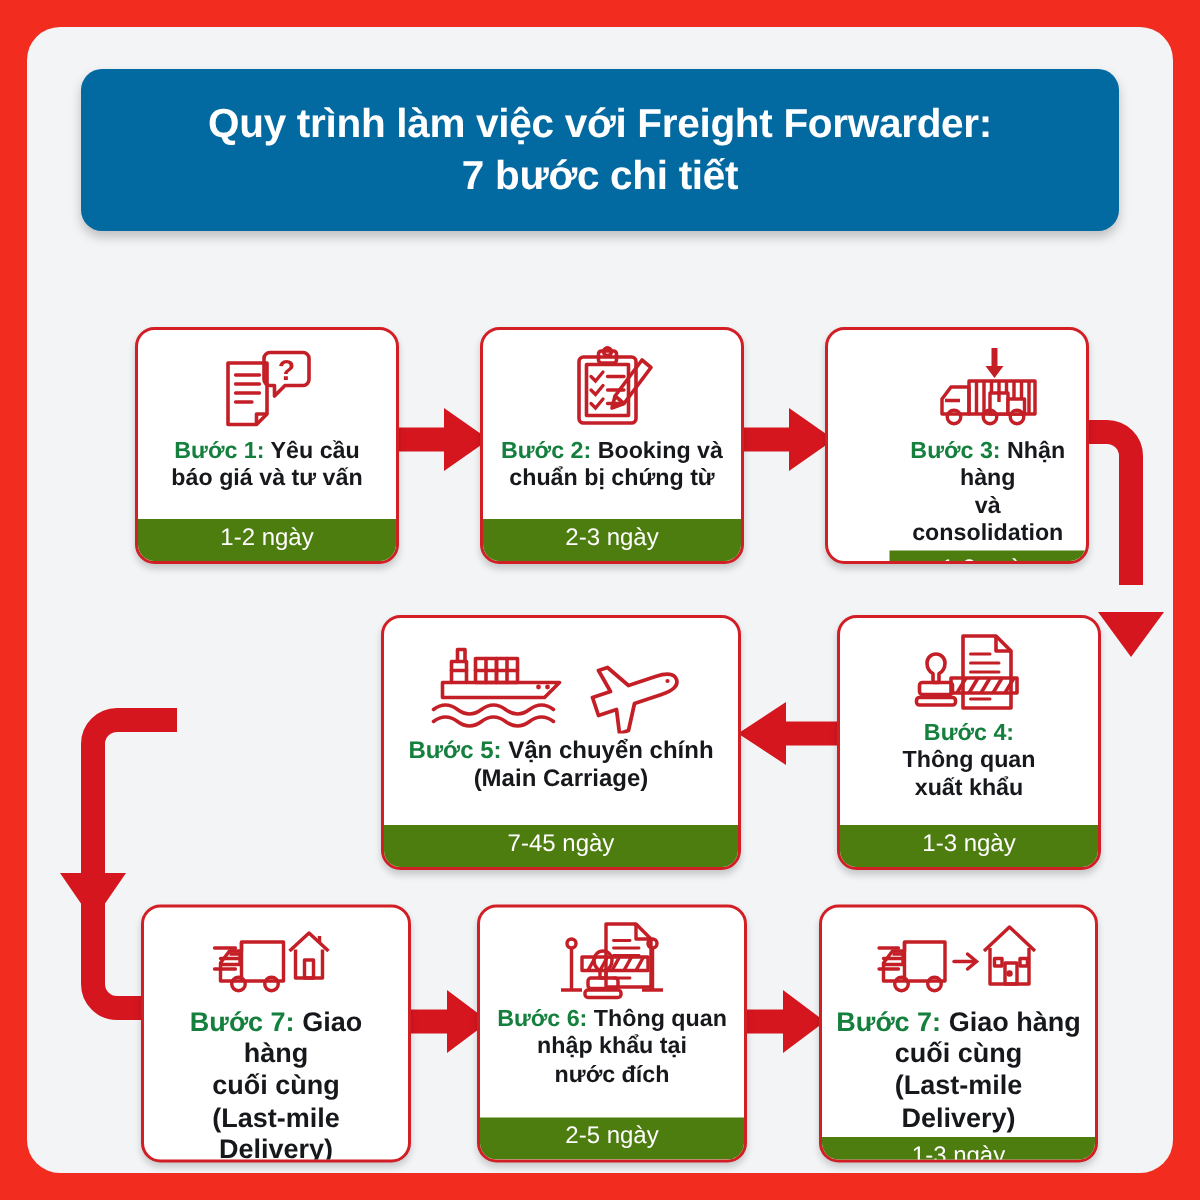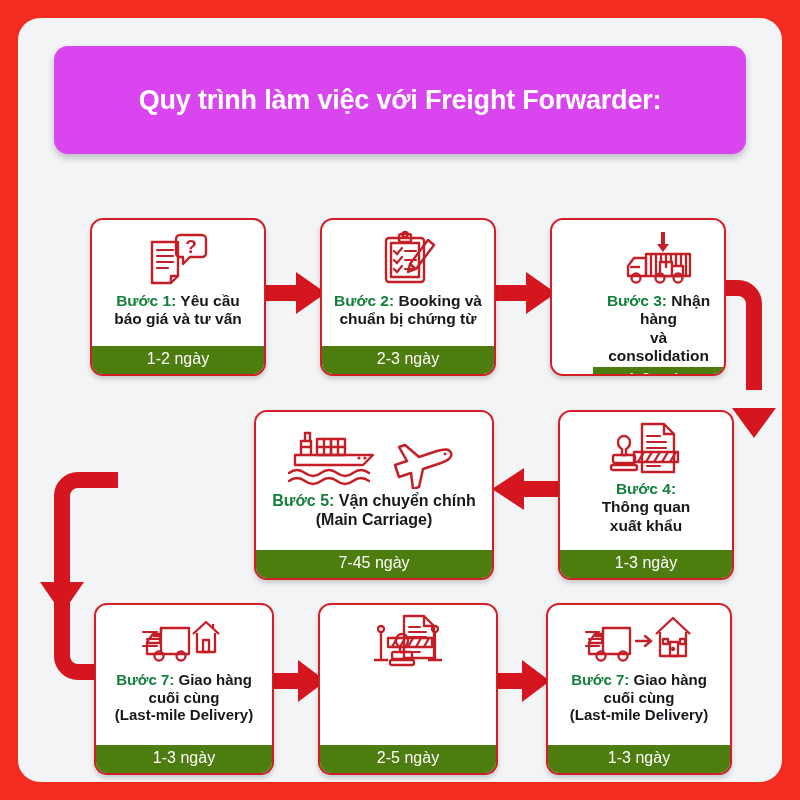--- a/index.html
+++ b/index.html
@@ -16,21 +16,21 @@
     width: 764px; height: 764px;
     background: #F2F4F6;
     border-radius: 22px;
   }
 
   
   .title-bar {
     position: absolute;
     left: 36px; top: 28px;
     width: 692px; height: 108px;
-    background: #d946ef;
+    background: #0369a1;
     border-radius: 14px;
     box-shadow: 0 4px 7px rgba(0,0,0,.22);
     display: flex; align-items: center; justify-content: center;
     text-align: center;
     padding: 0 20px;
   }
   .title-text {
     color: #ffffff;
     font-size: 27px;
     font-weight: bold;
@@ -90,21 +90,21 @@
   .c3 { left: 532px; top: 200px; width: 176px; height: 158px; padding-left: 41px; }
 
   .c5 { left: 236px; top: 392px; width: 240px; height: 170px; }
   .c4 { left: 540px; top: 392px; width: 176px; height: 170px; justify-content: space-between; }
 
   .c7a { left: 76px;  top: 585px; width: 180px; height: 172px; }
   .c6  { left: 300px; top: 585px; width: 180px; height: 172px; }
   .c7b { left: 528px; top: 585px; width: 186px; height: 172px; }
 
   .c5 .card-label { font-size: 16px; }
-  .c7a .card-label, .c7b .card-label { font-size: 15px; }
+  .c7a .card-label, .c7b .card-label { font-size: 18px; }
   .c7a .icon-wrap, .c7b .icon-wrap, .c6 .icon-wrap { height: 56px; }
   .c4 .icon-wrap { height: 58px; }
 
   
   .arrow { position: absolute; z-index: 3; }
   .a-r1a { left: 240px; top: 252px; }
   .a-r1b { left: 470px; top: 252px; }
   .a-r2  { left: 468px; top: 448px; }
   .a-r3a { left: 248px; top: 640px; }
   .a-r3b { left: 472px; top: 640px; }
@@ -115,20 +115,21 @@
   .elbow-left  { left: 22px;  top: 448px; }
 </style>
 </head>
 <body>
 
 <div class="frame">
 
   <div class="title-bar">
     <div>
       <div class="title-text">Quy trình làm việc với Freight Forwarder:</div>
+      <div class="title-text">7 bước chi tiết</div>
     </div>
   </div>
 
   <div class="card c1">
     <div class="card-body">
       <div class="icon-wrap">
         <svg width="68" height="58" viewBox="0 0 68 58">
           <g fill="none" stroke="#C41F26" stroke-width="2.4" stroke-linejoin="round">
             <path d="M8 12 h26 v34 l-7 7 H8 Z"></path>
             <path d="M34 46 h-7 v7"></path>
@@ -355,20 +356,25 @@
             <line x1="6" y1="46" x2="20" y2="46"></line>
             <line x1="60" y1="46" x2="74" y2="46"></line>
           </g>
           <g fill="none" stroke="#C41F26" stroke-width="2.3" stroke-linejoin="round">
             <path d="M28 26 a6 6 0 0 1 12 0 q0 5 -4 7 v5 h-4 v-5 q-4 -2 -4 -7 Z"></path>
             <rect x="24" y="38" width="20" height="7" rx="2"></rect>
             <rect x="22" y="46" width="24" height="5" rx="2"></rect>
           </g>
         </svg>
       </div>
+      <div class="card-label">
+        <span class="step">Bước 6:</span><span> Thông quan</span><br>
+        <span>nhập khẩu tại</span><br>
+        <span>nước đích</span>
+      </div>
     </div>
     <div class="card-foot">2-5 ngày</div>
   </div>
 
   <div class="card c7b">
     <div class="card-body">
       <div class="icon-wrap">
         <svg width="110" height="54" viewBox="0 0 110 54">
           <g stroke="#C41F26" stroke-width="2.2" stroke-linecap="round" fill="none">
             <line x1="2" y1="18" x2="15" y2="18"></line>

